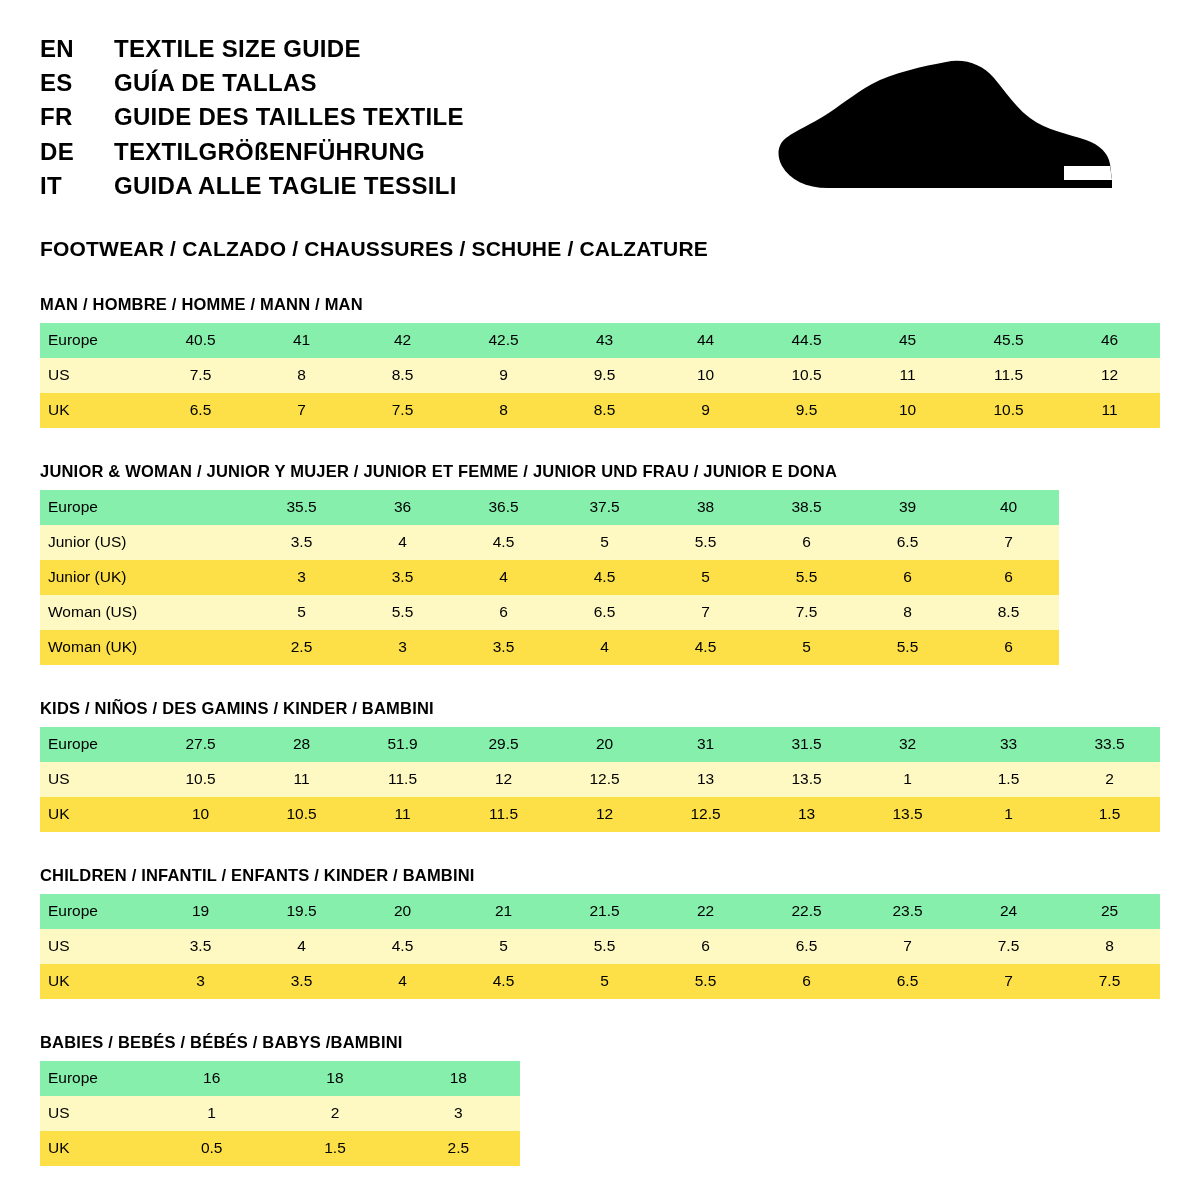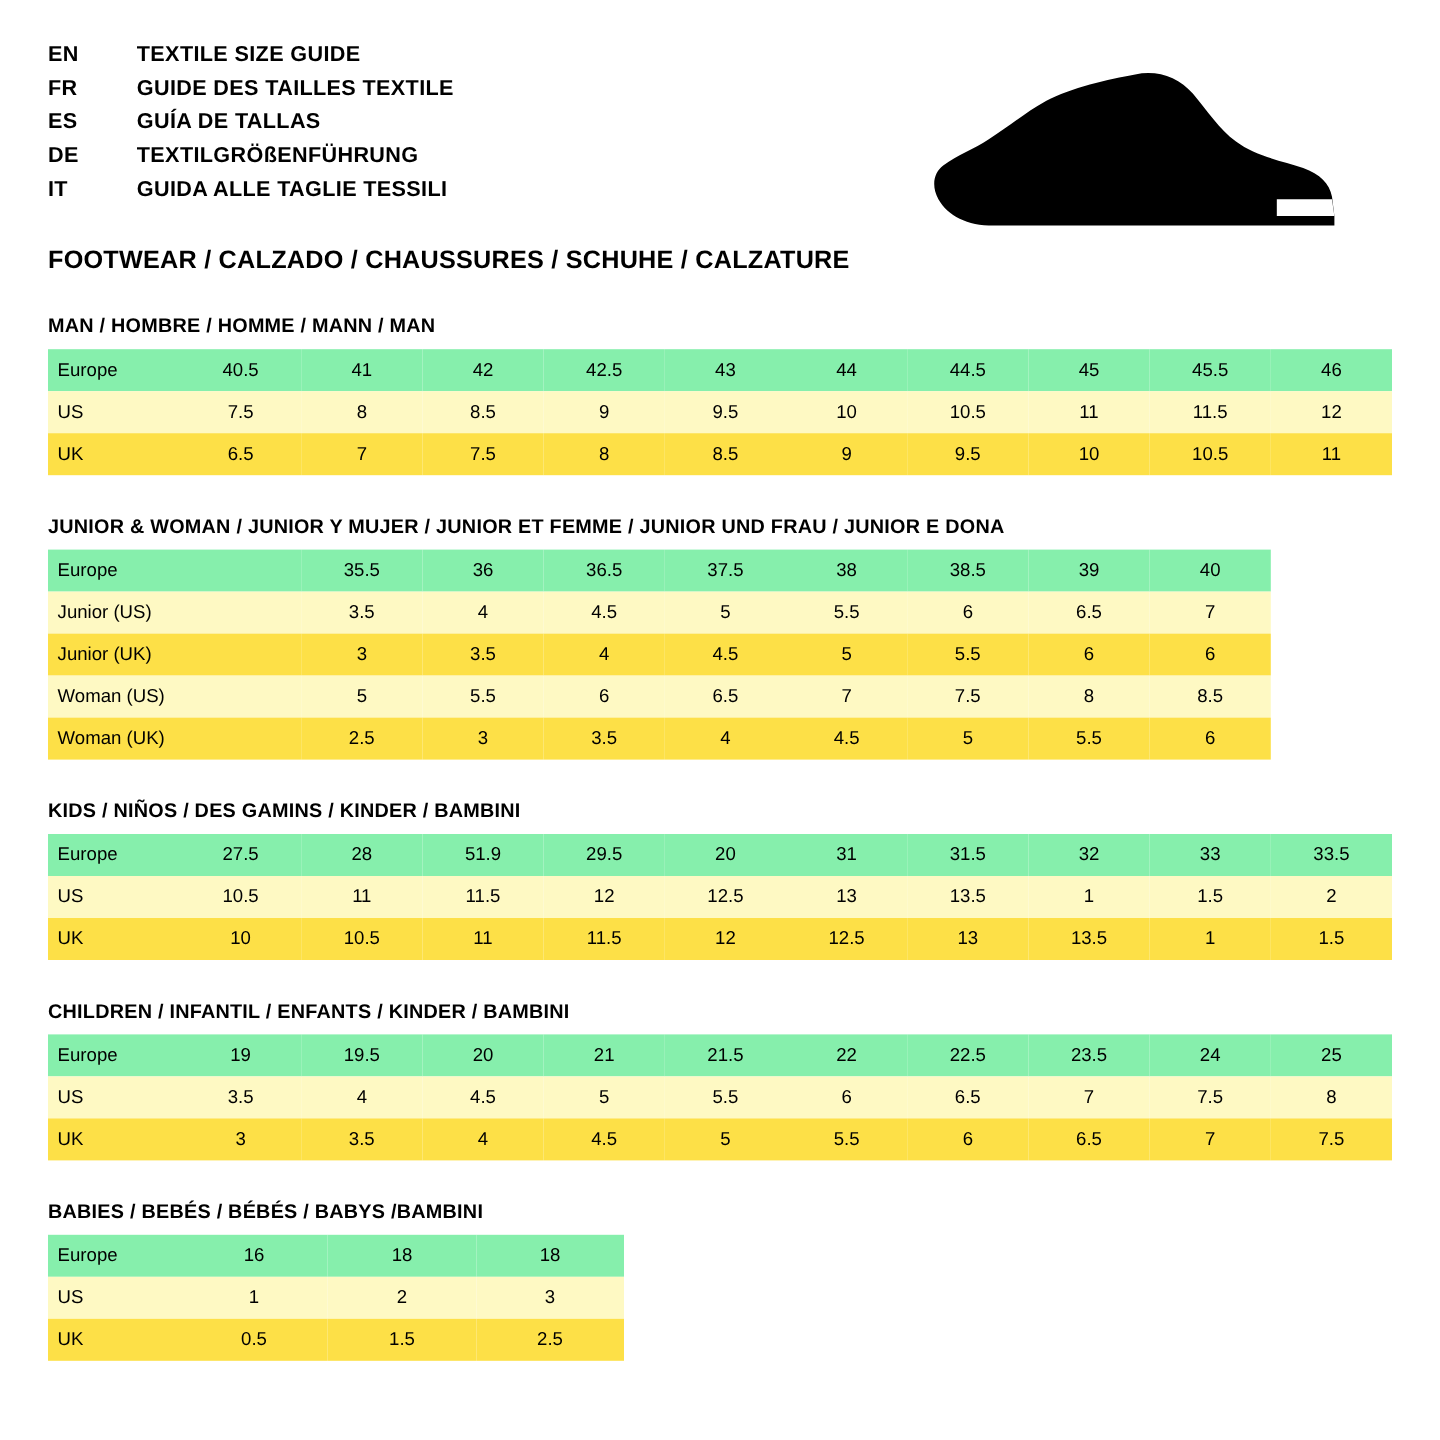--- a/index.html
+++ b/index.html
@@ -26,21 +26,21 @@
   
   .header {
     position: relative;
     display: flex;
     align-items: flex-start;
   }
   .lang-table {
     border-collapse: collapse;
   }
   .lang-table td {
-    font-size: 18px;
+    font-size: 24px;
     font-weight: bold;
     letter-spacing: 0.3px;
     padding: 0 0 9px 0;
     vertical-align: top;
     line-height: 1.05;
     white-space: nowrap;
   }
   .lang-code {
     width: 74px;
   }
@@ -106,26 +106,26 @@
 <div class="page">
 
   <div class="header">
     <table class="lang-table">
       <tbody>
         <tr>
           <td class="lang-code">EN</td>
           <td>TEXTILE SIZE GUIDE</td>
         </tr>
         <tr>
+          <td class="lang-code">ES</td>
+          <td>GUÍA DE TALLAS</td>
+        </tr>
+        <tr>
           <td class="lang-code">FR</td>
           <td>GUIDE DES TAILLES TEXTILE</td>
-        </tr>
-        <tr>
-          <td class="lang-code">ES</td>
-          <td>GUÍA DE TALLAS</td>
         </tr>
         <tr>
           <td class="lang-code">DE</td>
           <td>TEXTILGRÖßENFÜHRUNG</td>
         </tr>
         <tr>
           <td class="lang-code">IT</td>
           <td>GUIDA ALLE TAGLIE TESSILI</td>
         </tr>
       </tbody>

